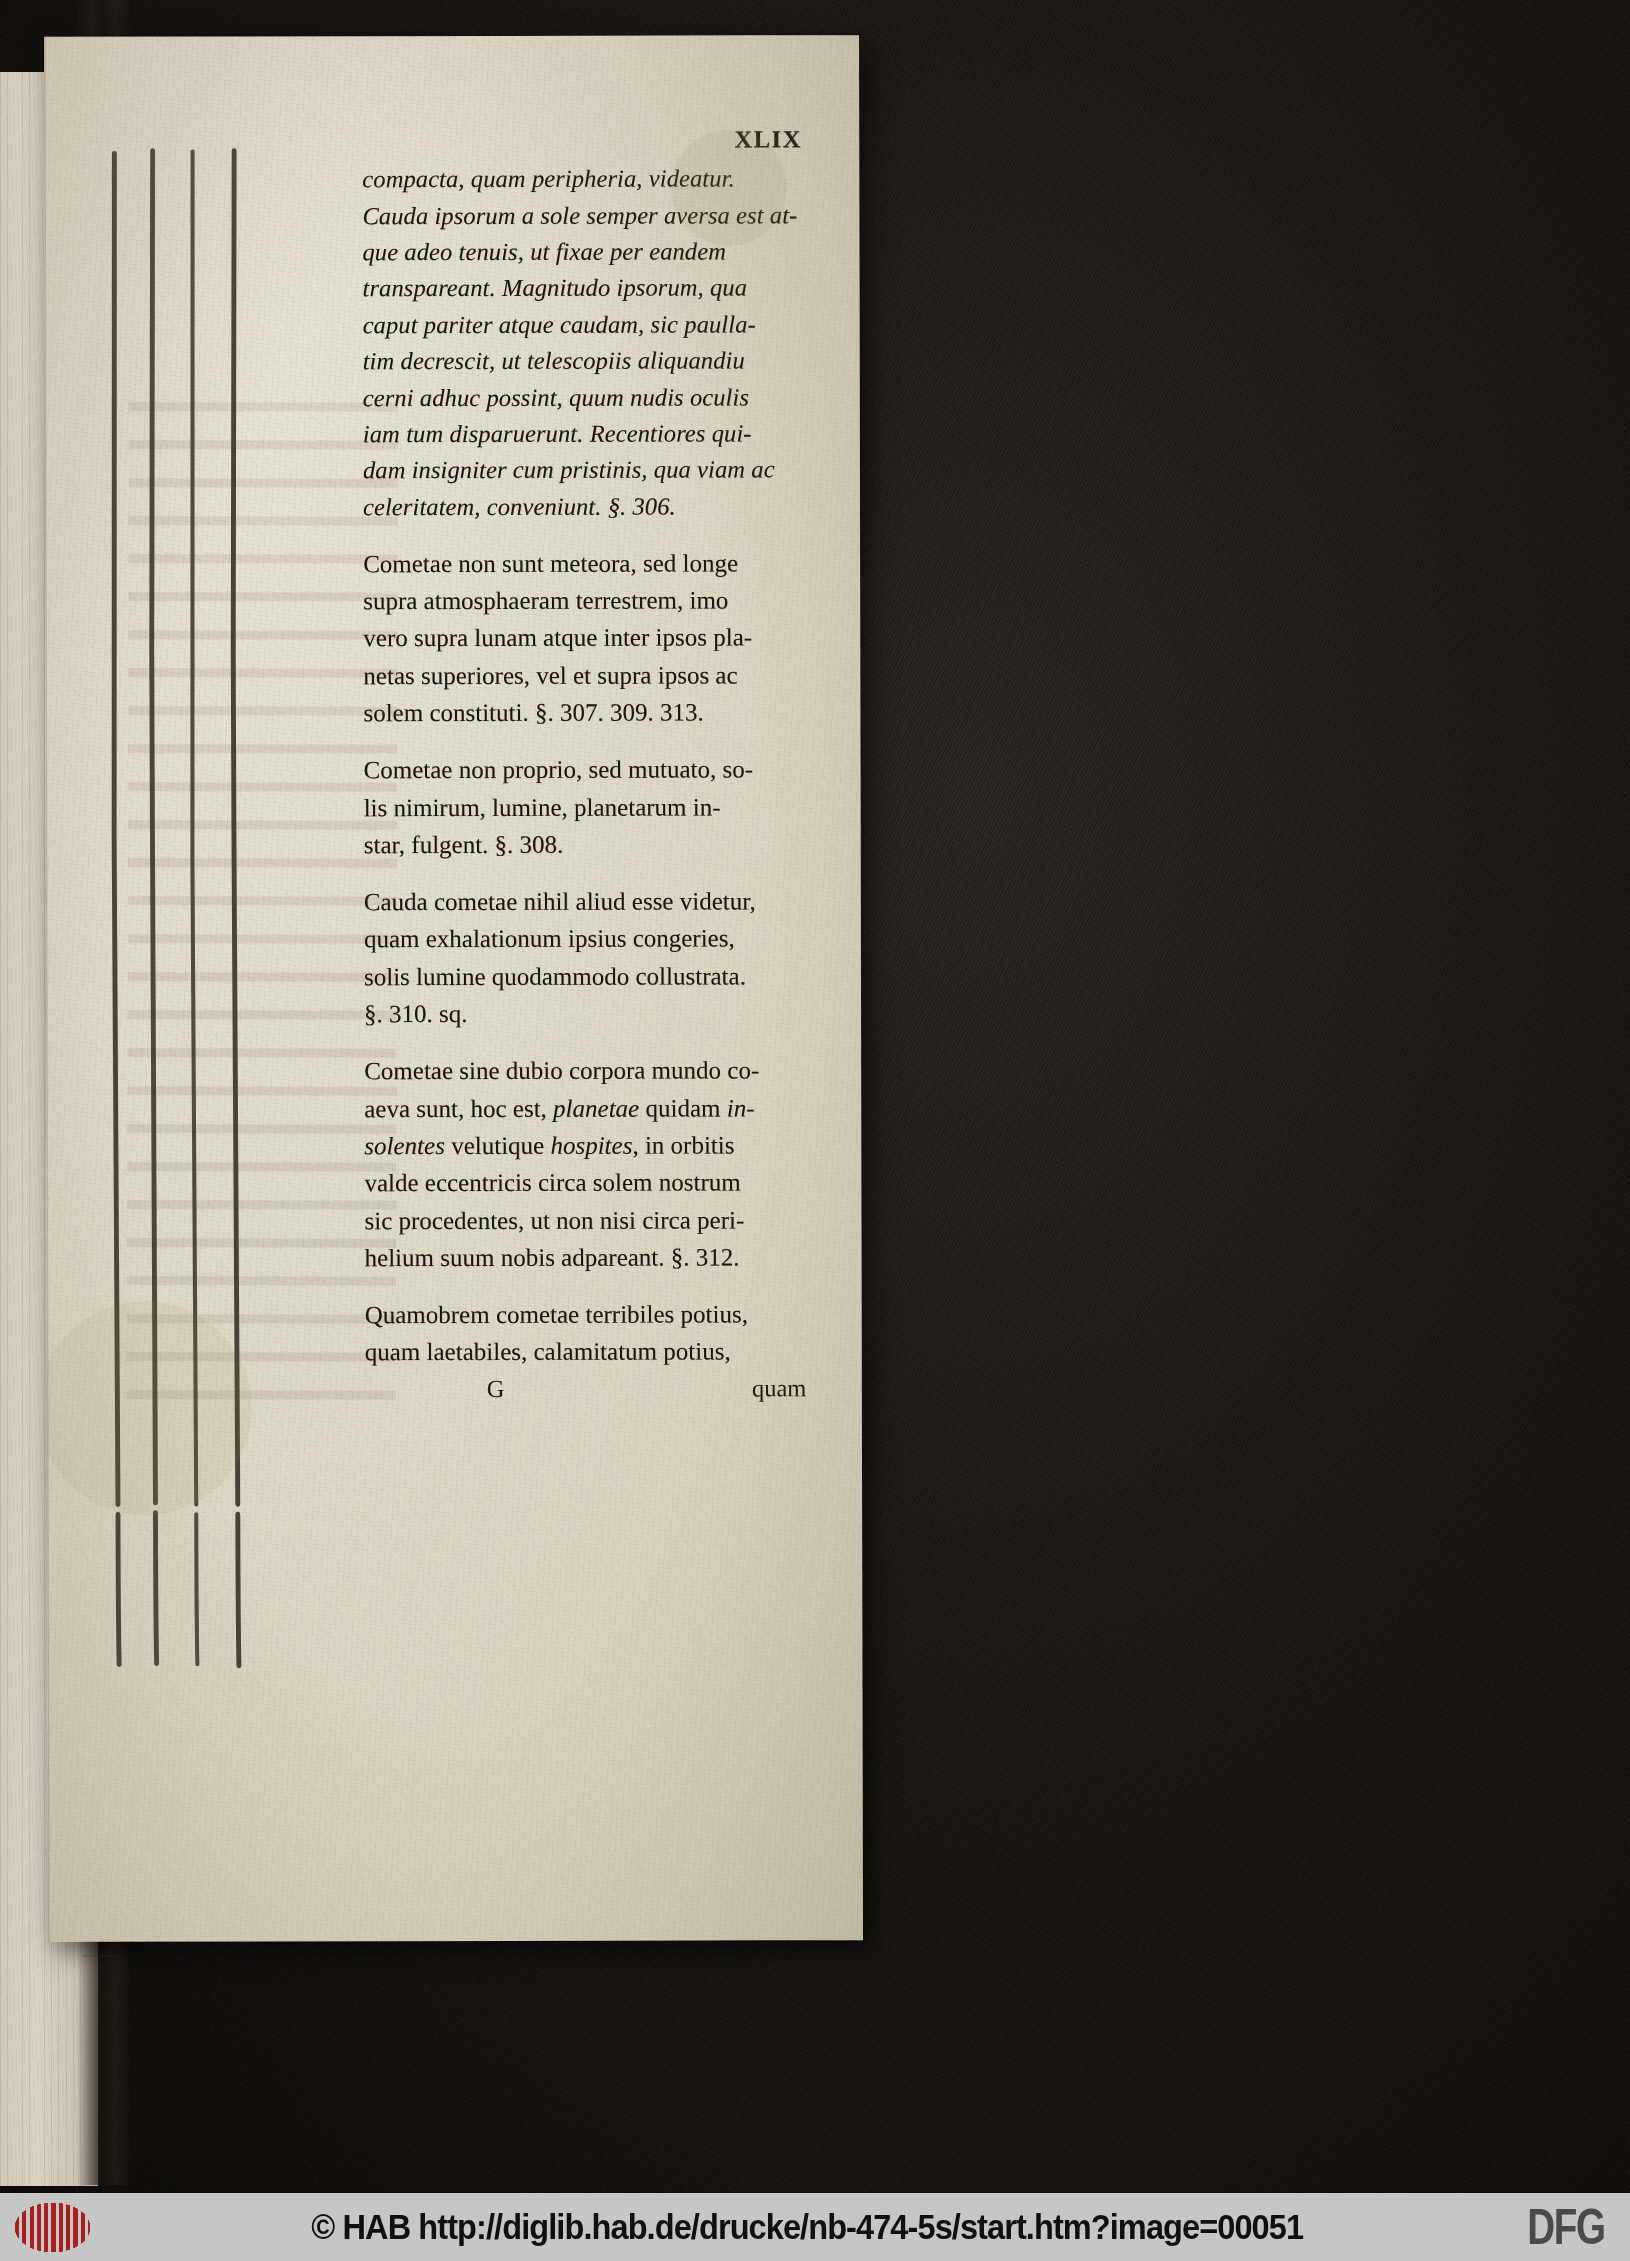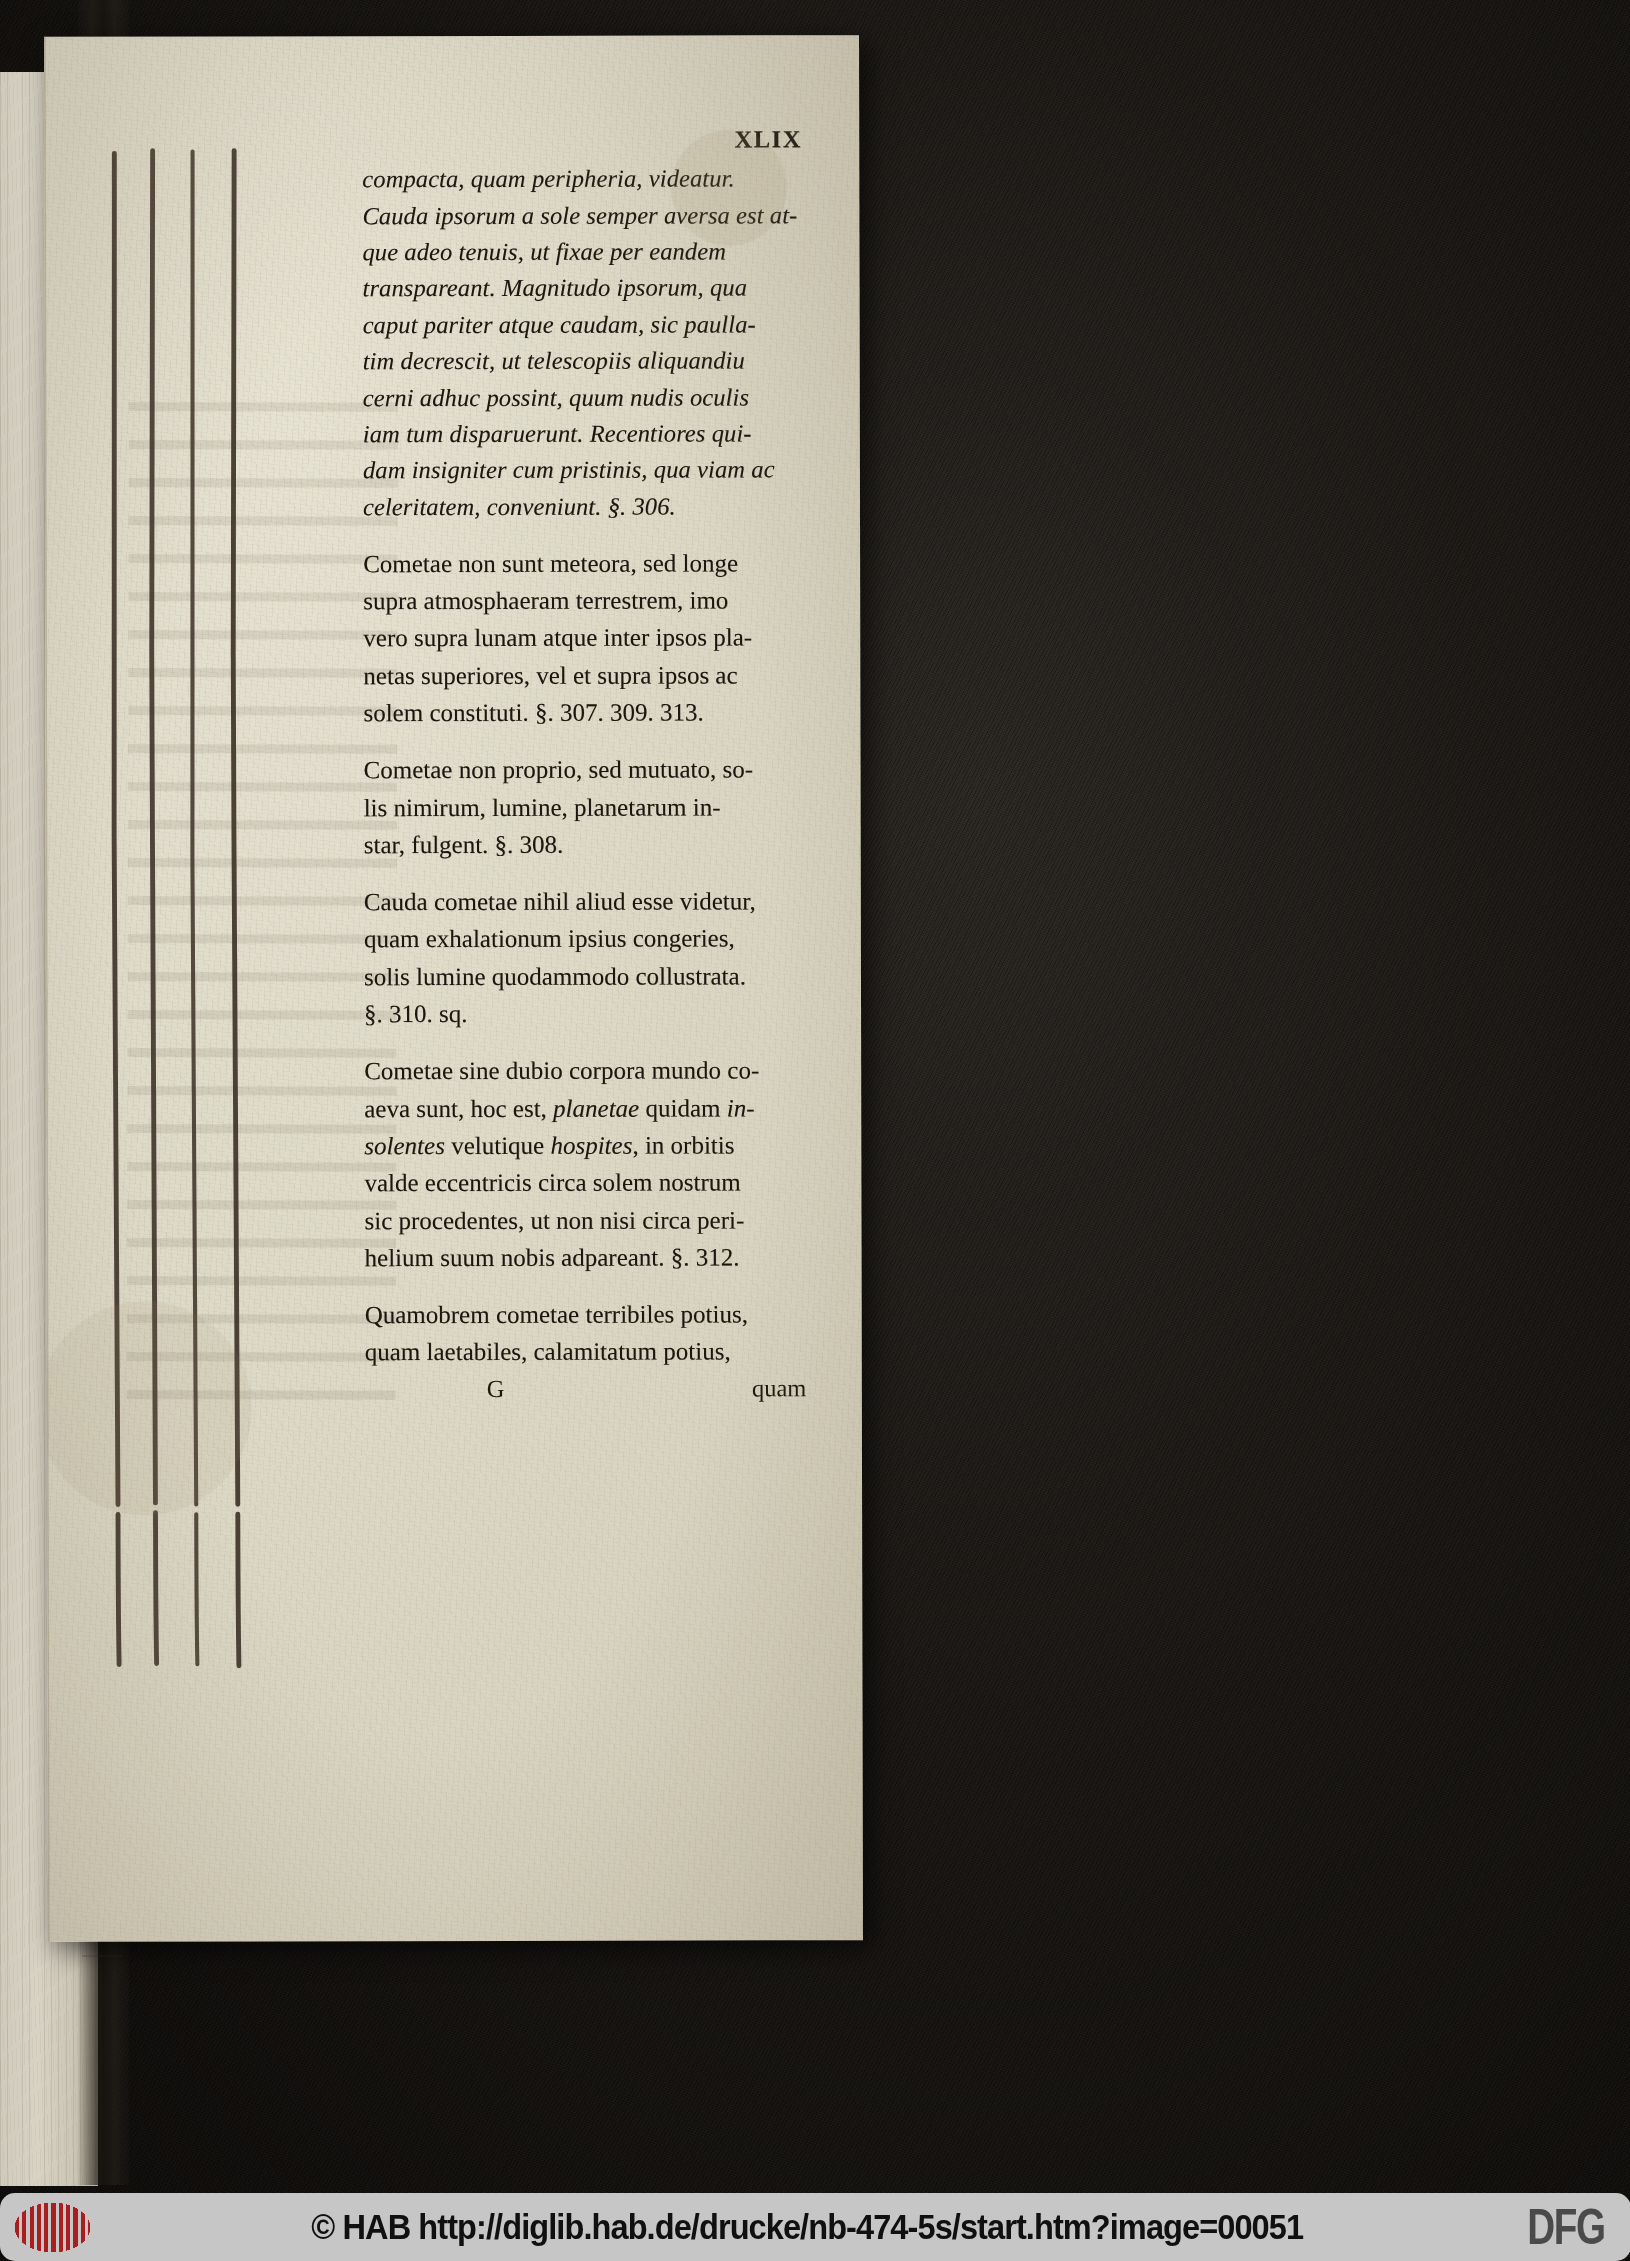--- a/index.html
+++ b/index.html
@@ -135,21 +135,21 @@
     display:flex;justify-content:space-between;
     font-size:24.5px;line-height:33px;
     padding:0 6.5px 0 122px;
   }
   i.it{font-style:italic;}
 
   
   .footer{
     position:absolute;left:0;bottom:0;width:1631px;height:68px;
     background:#c6c6c6;
-    display:flex;align-items:center;border-radius:15px;
+    display:flex;align-items:center;
   }
   .hab-mark{
     width:75px;height:51px;margin-left:14.7px;flex:none;
     background:
       repeating-linear-gradient(90deg,#a81f1f 0 4.1px, #c6c6c6 4.1px 7.3px);
     -webkit-mask-image:radial-gradient(ellipse 38px 25px at 50% 50%, #000 99%, transparent 100%);
             mask-image:radial-gradient(ellipse 38px 25px at 50% 50%, #000 99%, transparent 100%);
   }
   .footer-text{
     flex:1;text-align:center;

